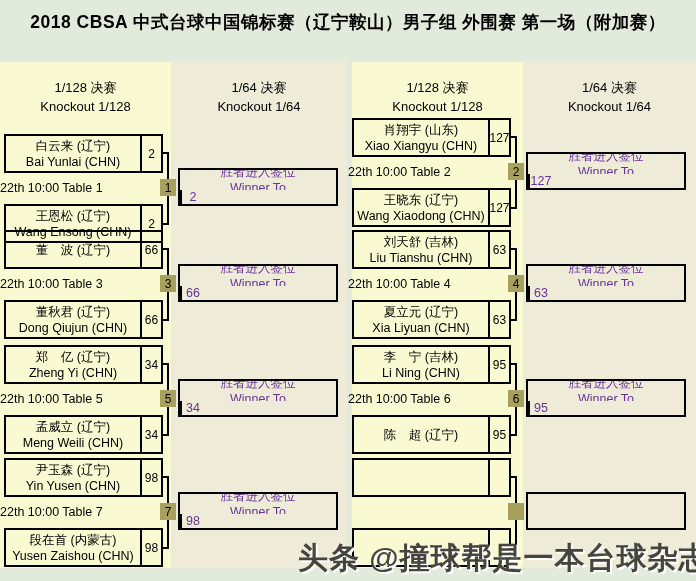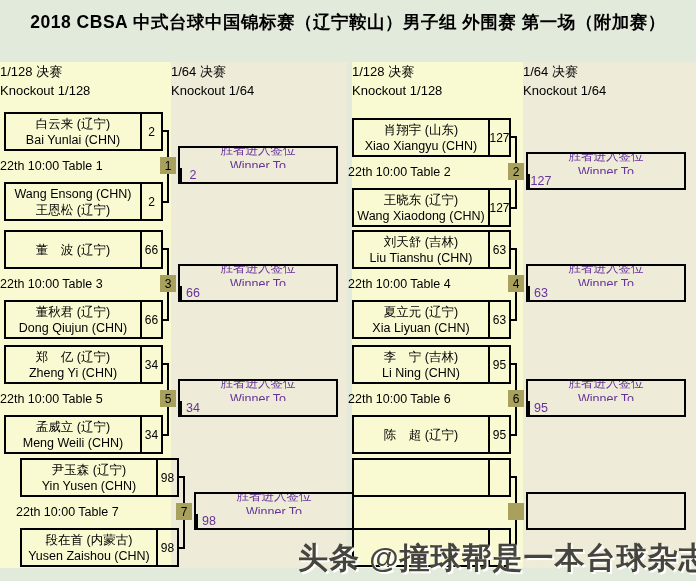--- a/index.html
+++ b/index.html
@@ -9,21 +9,21 @@
   *{box-sizing:border-box; margin:0; padding:0;}
   body{background:#cfcfcf; font-family:"Liberation Sans","DejaVu Sans",sans-serif;}
   .page{position:relative; width:696px; height:581px; background:var(--page); overflow:hidden; color:#000;}
   .title{position:absolute; top:10px; left:0; width:696px; text-align:center;
          font-size:17.5px; font-weight:bold; letter-spacing:.5px; white-space:nowrap;}
   .col{position:absolute; top:62px; height:506px;}
   .col-yl{left:0;   width:171px; background:var(--yellow);}
   .col-bl{left:171px; width:176px; background:var(--beige);}
   .col-yr{left:352px; width:171px; background:var(--yellow);}
   .col-br{left:523px; width:173px; background:var(--beige);}
-  .colhead{padding-top:0; font-size:13px; line-height:19px;}
+  .colhead{padding-top:16px; text-align:center; font-size:13px; line-height:19px;}
   .match{position:absolute; width:348px; height:112px;}
   .pbox{position:absolute; left:4px; width:159px; height:39px; border:2px solid var(--line); display:flex; background:transparent;}
   .p1{top:0;} .p2{top:70px;}
   .pname{flex:1; display:flex; flex-direction:column; justify-content:center; text-align:center;
          font-size:12.5px; line-height:16px; white-space:nowrap; overflow:hidden;}
   .pscore{width:21px; border-left:2px solid var(--line); display:flex; align-items:center; justify-content:center;
           font-size:12px; overflow:hidden;}
   .sched{position:absolute; left:0; top:46px; width:167px; height:16px; line-height:16px;
          text-align:left; font-size:12.5px;}
   .stub{position:absolute; left:163px; width:4px; height:2px; background:var(--line);}
@@ -65,33 +65,33 @@
       <div>Knockout 1/128</div>
     </div>
   </div>
   <div class="col col-br">
     <div class="colhead">
       <div>1/64 决赛</div>
       <div>Knockout 1/64</div>
     </div>
   </div>
 
-  <div class="match" style="top:112px;left:0;padding-left:12px;">
+  <div class="match" style="top:134px;left:0;padding-left:12px;">
     <div class="pbox p1">
       <div class="pname">
         <span>白云来 (辽宁)</span>
         <span>Bai Yunlai (CHN)</span>
       </div>
       <div class="pscore">2</div>
     </div>
     <div class="sched">22th 10:00 Table 1</div>
     <div class="pbox p2">
       <div class="pname">
+        <span>王恩松 (辽宁)</span>
         <span>Wang Ensong (CHN)</span>
-        <span>王恩松 (辽宁)</span>
       </div>
       <div class="pscore">2</div>
     </div>
     <div class="stub s1"></div>
     <div class="vline"></div>
     <div class="stub s2"></div>
     <div class="badge">1</div>
     <div class="wbox">
       <div class="wlabel">
         <span>胜者进入签位</span>
@@ -151,21 +151,21 @@
     <div class="badge">5</div>
     <div class="wbox">
       <div class="wlabel">
         <span>胜者进入签位</span>
         <span>Winner To</span>
       </div>
       <div class="wnum">34</div>
     </div>
   </div>
 
-  <div class="match" style="top:458px;left:16px;">
+  <div class="match" style="top:458px;left:0;">
     <div class="pbox p1">
       <div class="pname">
         <span>尹玉森 (辽宁)</span>
         <span>Yin Yusen (CHN)</span>
       </div>
       <div class="pscore">98</div>
     </div>
     <div class="sched">22th 10:00 Table 7</div>
     <div class="pbox p2">
       <div class="pname">

